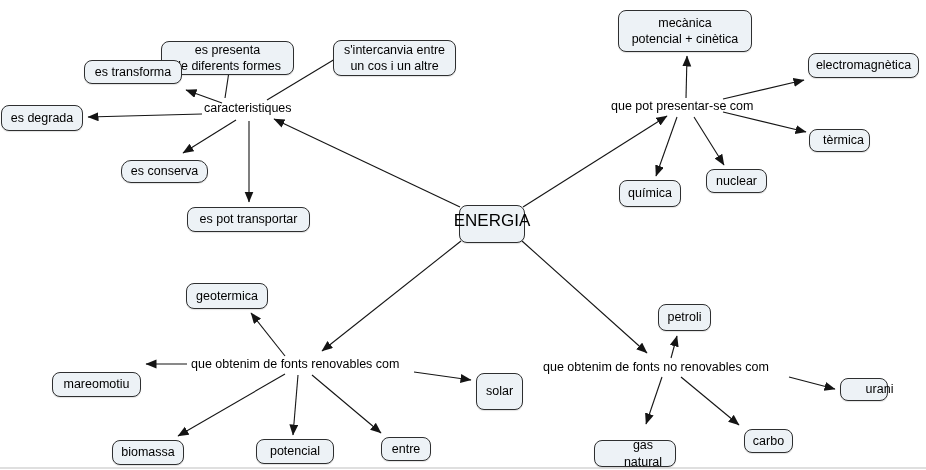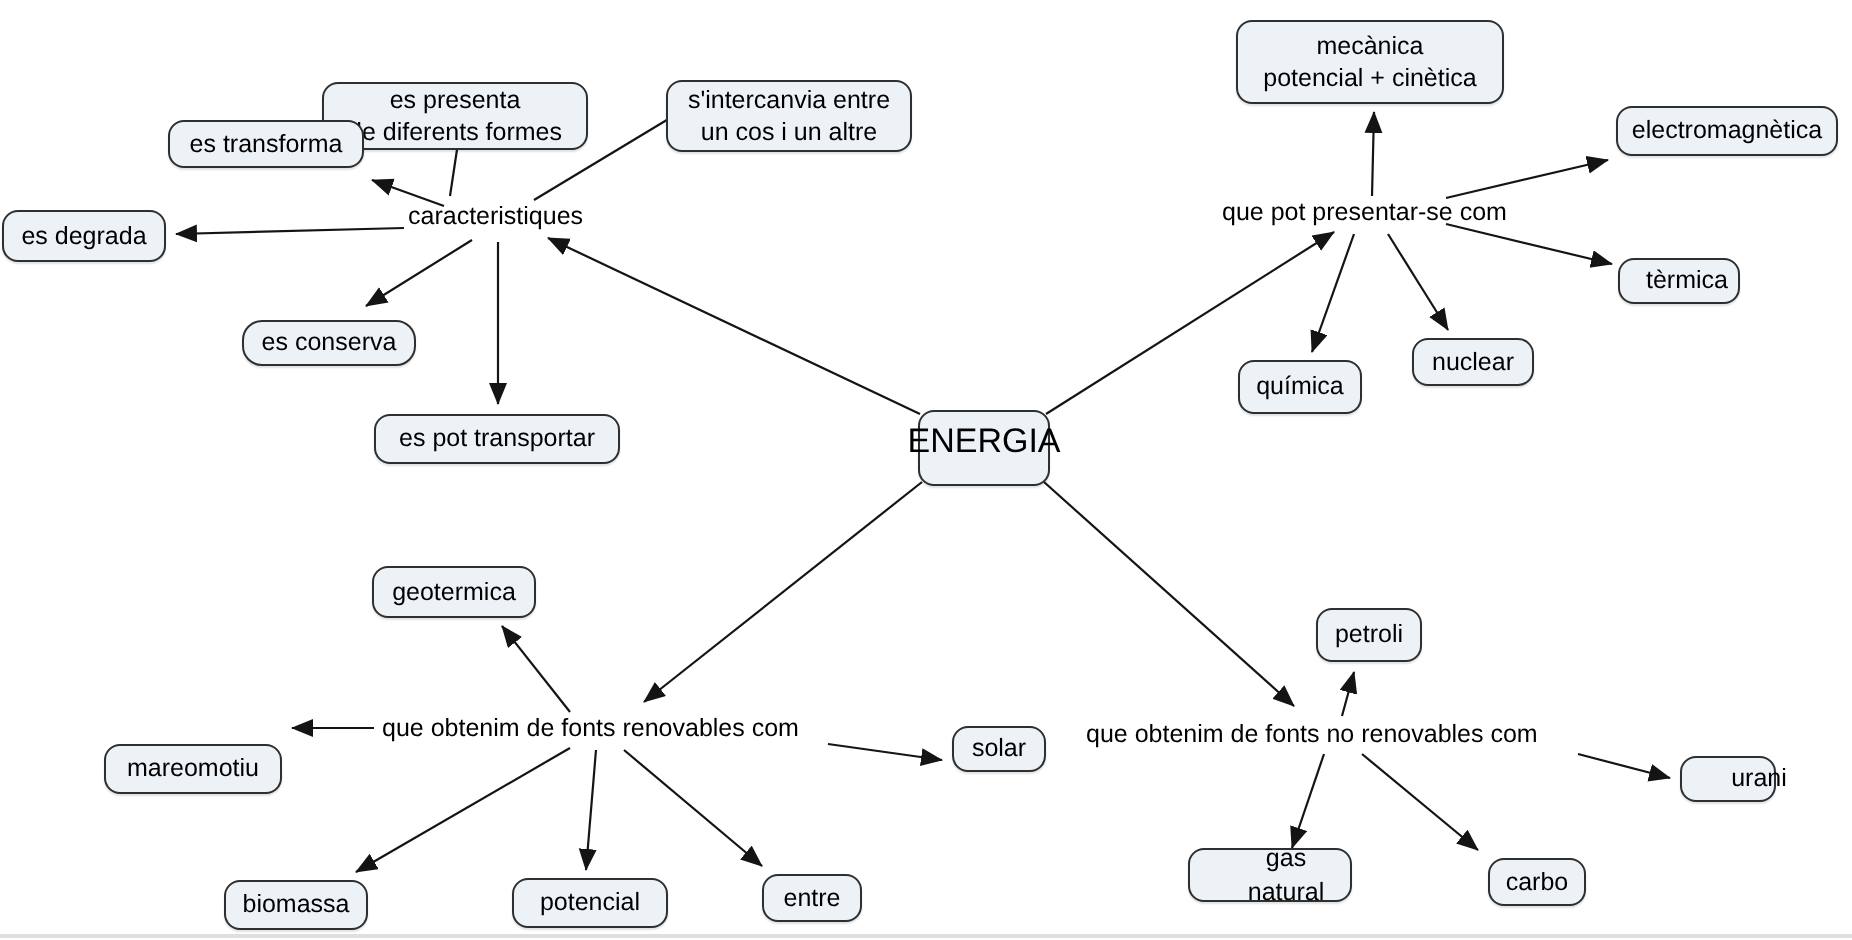--- a/index.html
+++ b/index.html
@@ -124,28 +124,28 @@
 potencial + cinètica</div>
   <div class="node" style="left:808px;top:53px;width:111px;height:25px;">electromagnètica</div>
   <div class="node" style="left:809px;top:129px;width:61px;height:23px;padding-left:12px;">tèrmica</div>
   <div class="node" style="left:619px;top:180px;width:62px;height:27px;">química</div>
   <div class="node" style="left:706px;top:169px;width:61px;height:24px;">nuclear</div>
 
   <div class="node center-node" style="left:459px;top:205px;width:66px;height:38px;">ENERGIA</div>
 
   <div class="node" style="left:186px;top:283px;width:82px;height:26px;">geotermica</div>
   <div class="node" style="left:52px;top:348px;width:89px;height:25px;margin-top:24px;">mareomotiu</div>
-  <div class="node" style="left:476px;top:363px;width:47px;height:23px;">solar</div>
+  <div class="node" style="left:476px;top:373px;width:47px;height:37px;">solar</div>
   <div class="node" style="left:112px;top:440px;width:72px;height:25px;">biomassa</div>
   <div class="node" style="left:256px;top:439px;width:78px;height:25px;">potencial</div>
   <div class="node" style="left:381px;top:437px;width:50px;height:24px;">entre</div>
 
   <div class="node" style="left:658px;top:304px;width:53px;height:27px;">petroli</div>
   <div class="node" style="left:840px;top:378px;width:48px;height:23px;padding-left:35px;">urani</div>
-  <div class="node" style="left:594px;top:424px;width:82px;height:27px;padding-left:20px;">gas natural</div>
+  <div class="node" style="left:594px;top:440px;width:82px;height:27px;padding-left:20px;">gas natural</div>
   <div class="node" style="left:744px;top:429px;width:49px;height:24px;">carbo</div>
 
   <div class="link-label" style="left:204px;top:101px;">caracteristiques</div>
   <div class="link-label" style="left:611px;top:99px;">que pot presentar-se com</div>
   <div class="link-label" style="left:191px;top:357px;">que obtenim de fonts renovables com</div>
   <div class="link-label" style="left:543px;top:360px;">que obtenim de fonts no renovables com</div>
 
   <div class="bottom-edge"></div>
 </div>
 

